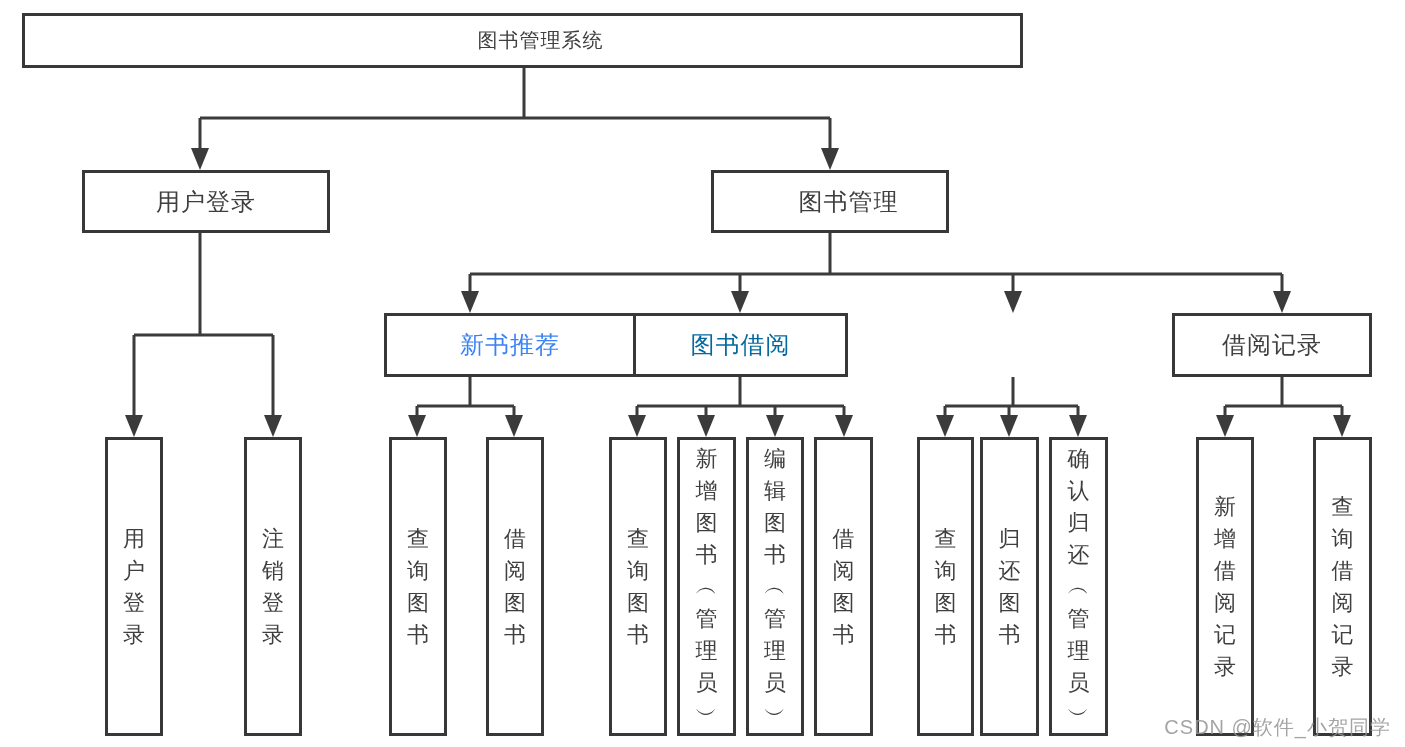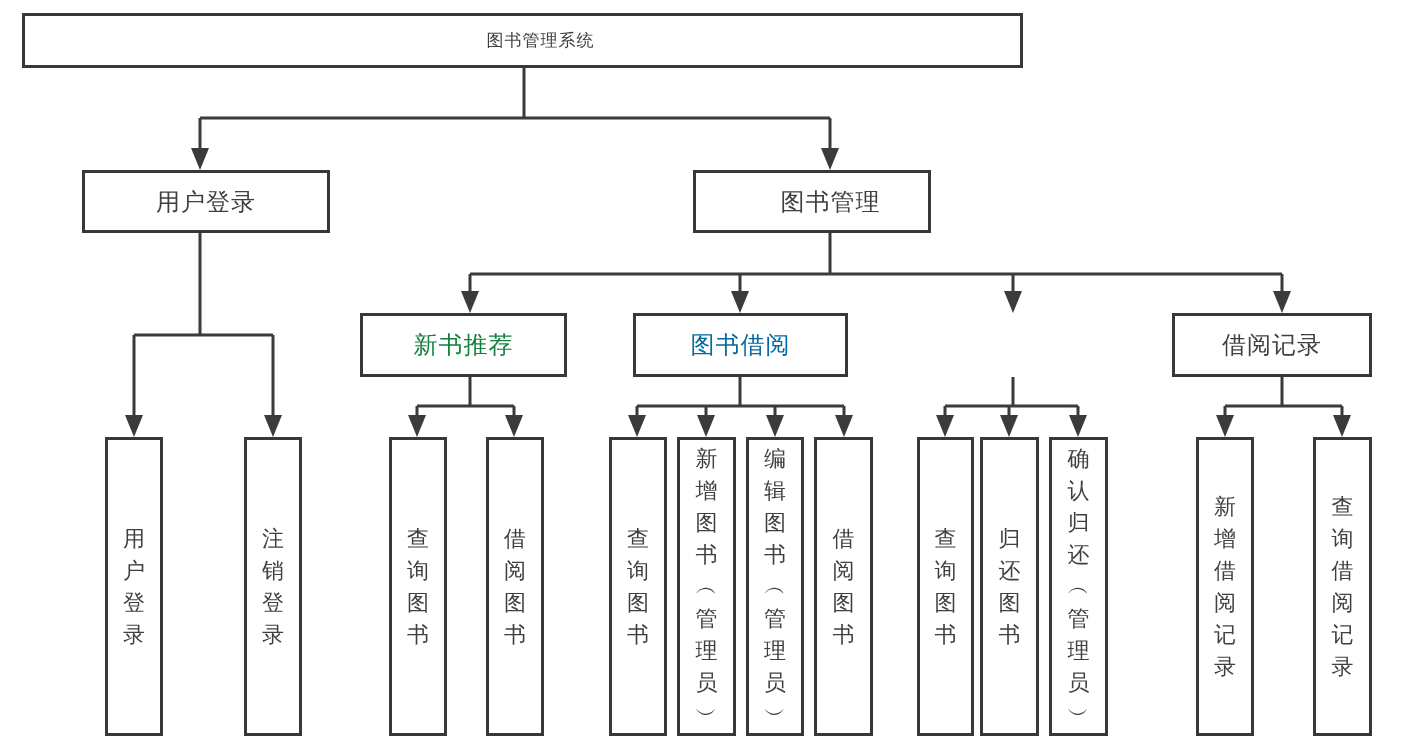--- a/index.html
+++ b/index.html
@@ -23,21 +23,21 @@
     display:flex;
     align-items:center;
     justify-content:center;
     color:#3f3f3f;
   }
   .hbox span{
     font-size:24px;
     letter-spacing:1px;
     white-space:nowrap;
   }
-  .root span{font-size:17px;margin-left:36px;}
+  .root span{font-size:20px;margin-left:36px;}
   .vbox{
     flex-direction:column;
   }
   .vtext{
     display:flex;
     flex-direction:column;
     align-items:center;
     justify-content:center;
     font-size:22px;
     width:100%;
@@ -107,25 +107,25 @@
     </g>
   </svg>
 
   <div class="node hbox root" style="left: 22px; top: 13px; width: 1001px; height: 55px; border-color: rgb(56, 56, 56); color: rgb(63, 63, 63);">
     <span>图书管理系统</span>
   </div>
 
   <div class="node hbox" style="left: 82px; top: 170px; width: 248px; height: 63px; border-color: rgb(56, 56, 56); color: rgb(63, 63, 63);">
     <span>用户登录</span>
   </div>
-  <div class="node hbox" style="left: 693px; top: 170px; width: 238px; height: 63px; border-color: rgb(56, 56, 56); color: rgb(63, 63, 63); padding-left: 37px;">
+  <div class="node hbox" style="left: 711px; top: 170px; width: 238px; height: 63px; border-color: rgb(56, 56, 56); color: rgb(63, 63, 63); padding-left: 37px;">
     <span>图书管理</span>
   </div>
 
-  <div class="node hbox" style="left: 360px; top: 313px; width: 207px; height: 64px; border-color: rgb(56, 56, 56); color: #15803d;">
+  <div class="node hbox" style="left: 384px; top: 313px; width: 252px; height: 64px; border-color: rgb(56, 56, 56); color: #3b82f6;">
     <span>新书推荐</span>
   </div>
   <div class="node hbox" style="left: 633px; top: 313px; width: 215px; height: 64px; border-color: rgb(56, 56, 56); color: #0369a1;">
     <span>图书借阅</span>
   </div>
   <div class="node hbox" style="left: 1172px; top: 313px; width: 200px; height: 64px; border-color: rgb(56, 56, 56); color: rgb(63, 63, 63);">
     <span>借阅记录</span>
   </div>
 
   <div class="node vbox" style="left: 105px; top: 437px; width: 58px; height: 299px; border-color: rgb(56, 56, 56); color: rgb(63, 63, 63);">
@@ -249,14 +249,15 @@
     <div class="vtext">
         <div>查</div>
         <div>询</div>
         <div>借</div>
         <div>阅</div>
         <div>记</div>
         <div>录</div>
       </div>
   </div>
 
+  <div id="watermark">CSDN @软件_小贺同学</div>
 
 </div>
 
 </body></html>

